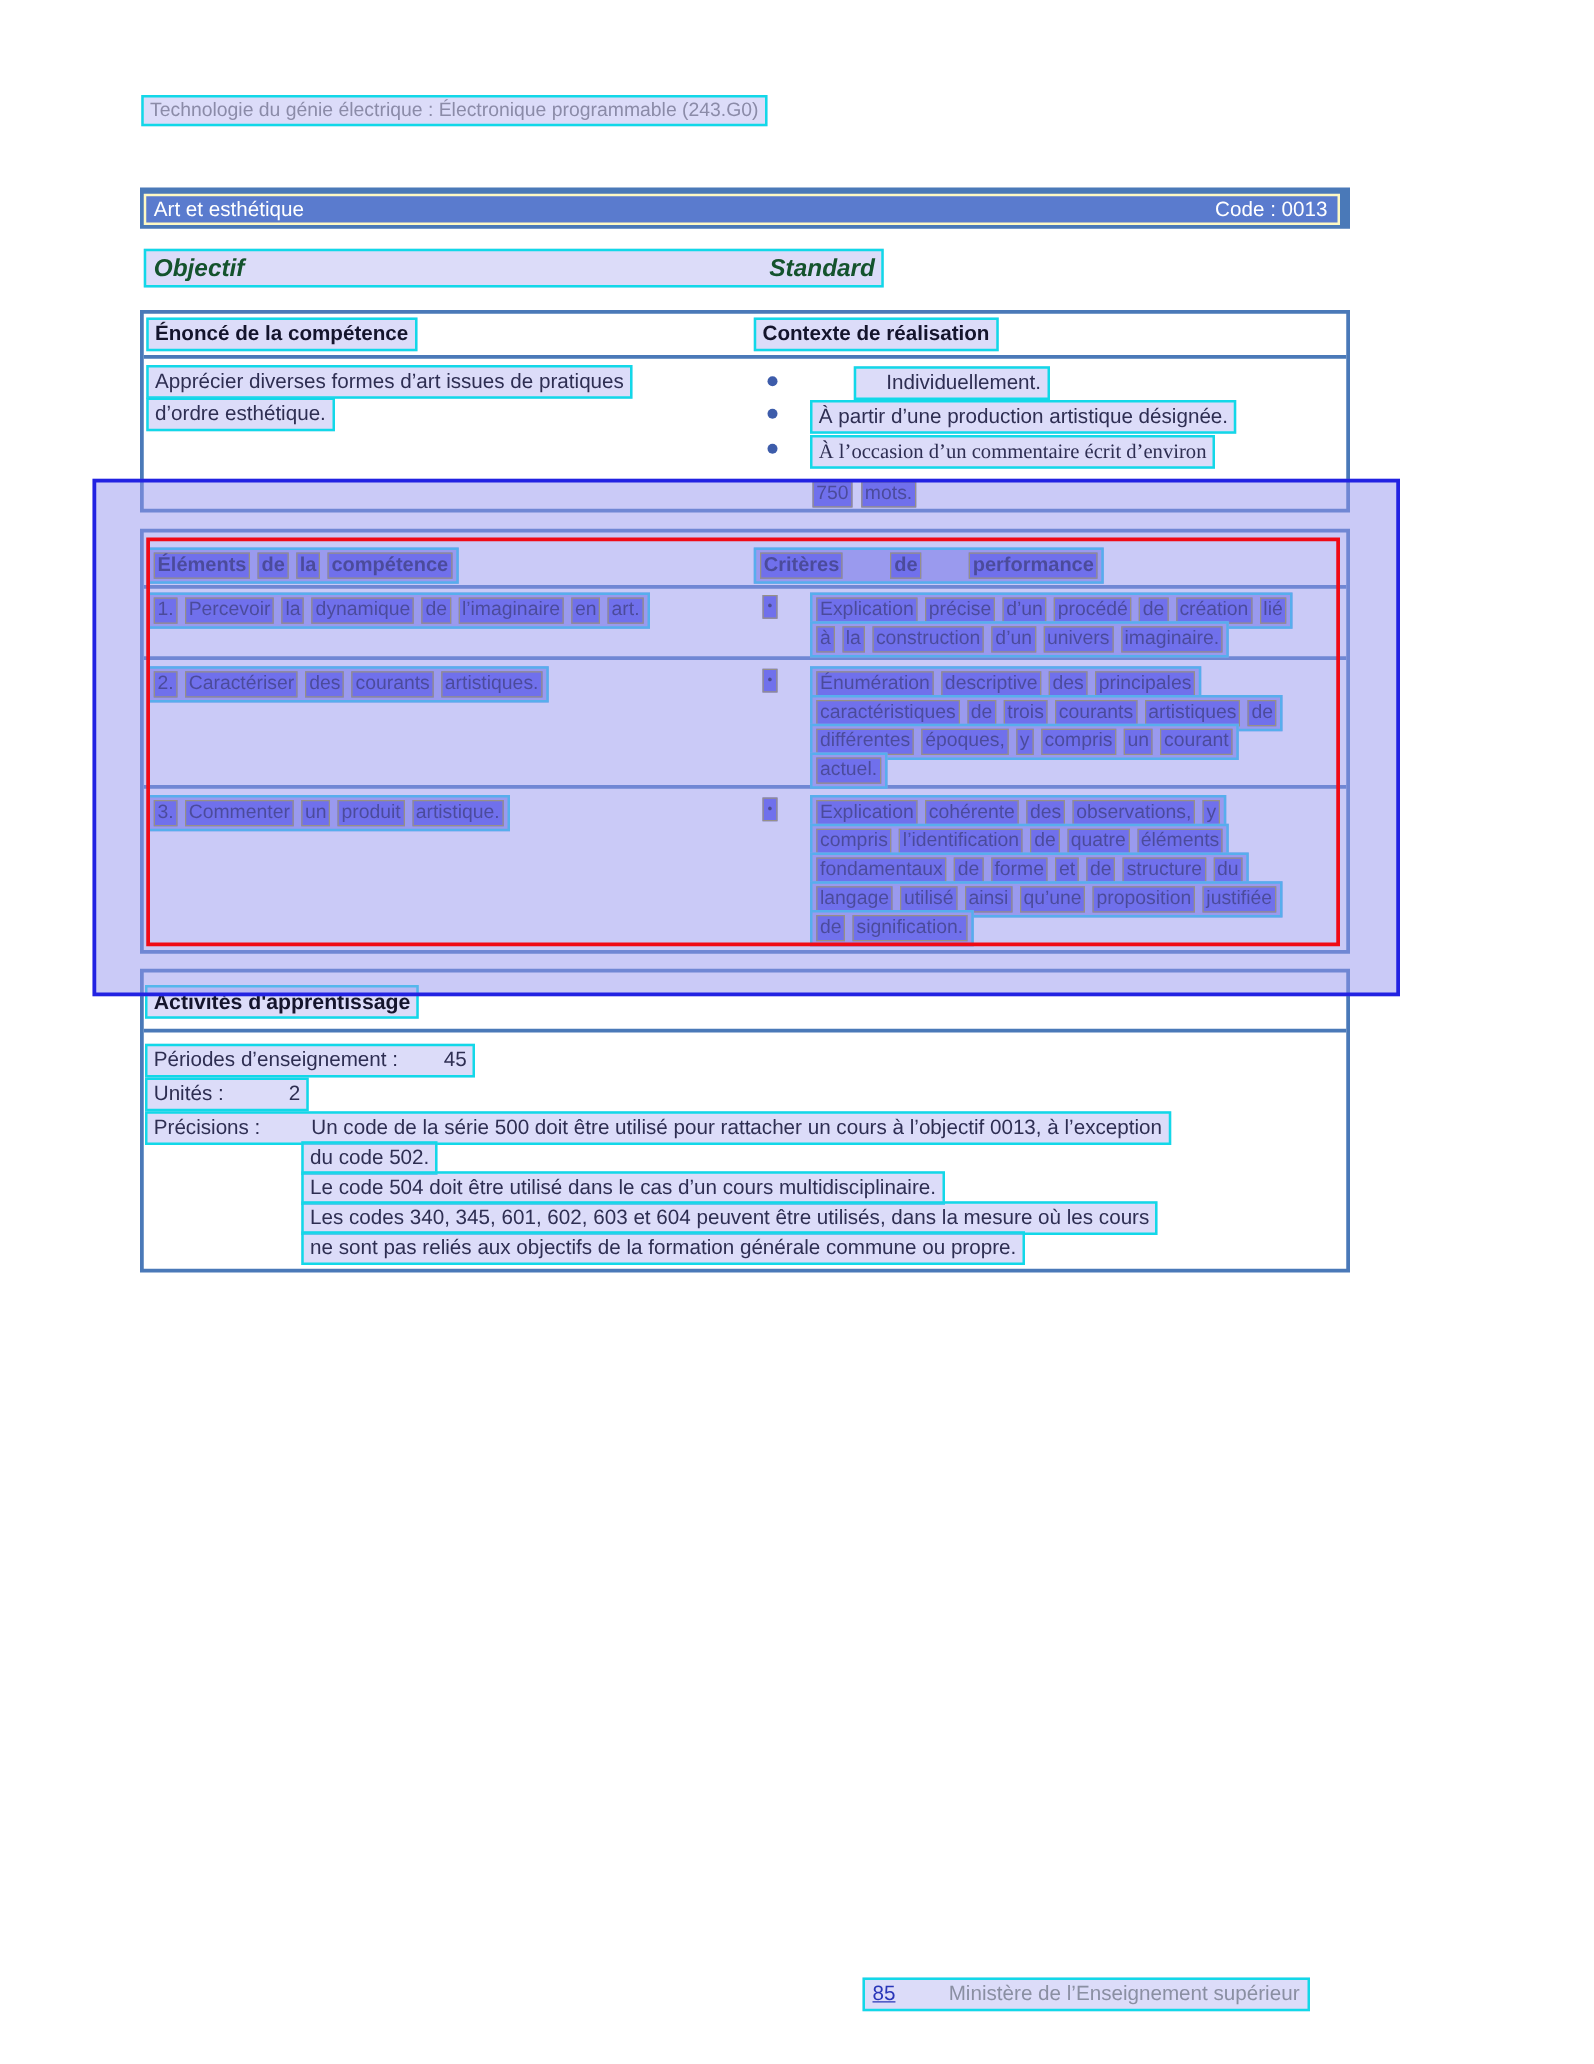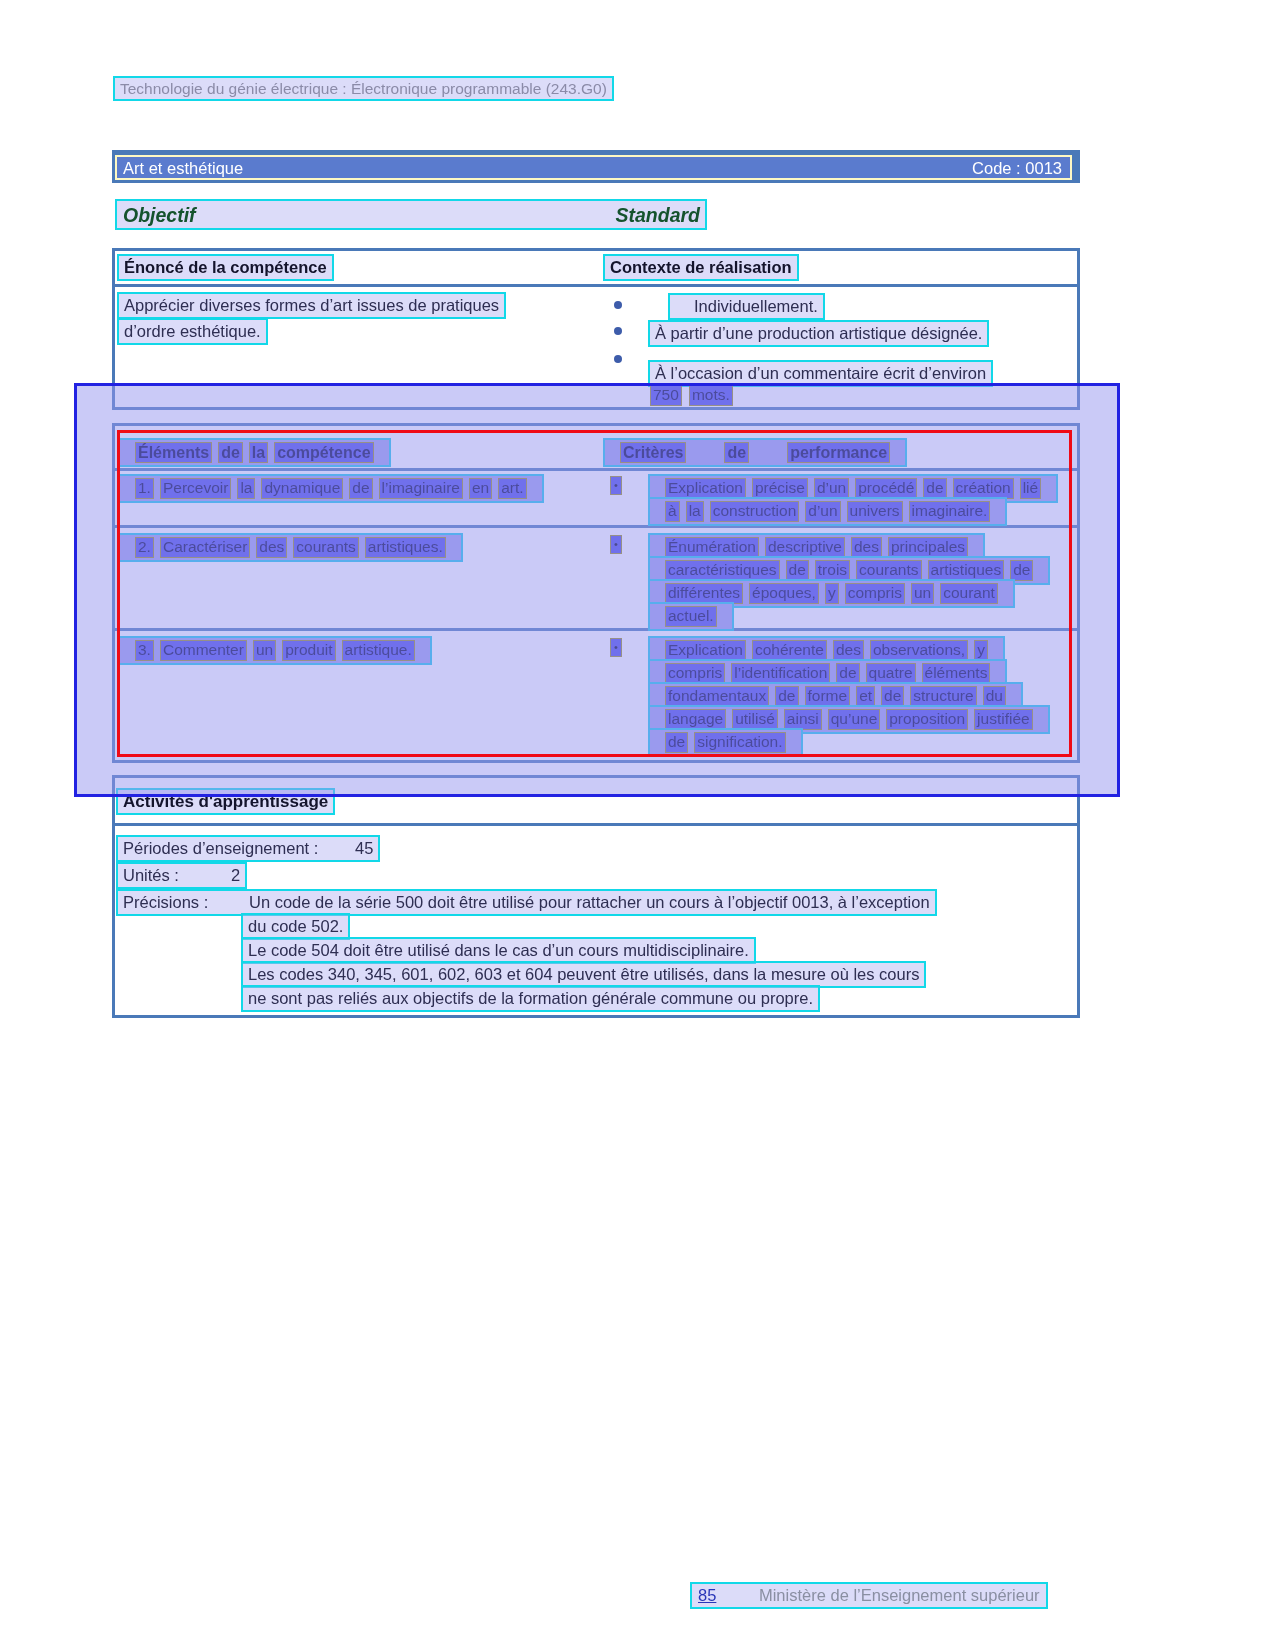--- a/index.html
+++ b/index.html
@@ -29,21 +29,21 @@
   }
   
   .obj-hl {
     position:absolute; left:115px; top:199px; width:592px; height:31px; box-sizing:border-box;
     border:2px solid #12d8e8; background:rgba(178,178,242,.45);
     font-weight:bold; font-style:italic; font-size:19.5px; color:#14532d; line-height:26px;
   }
   
   .lb {
     position:absolute; box-sizing:border-box; border:2px solid #18c6ea; background:#9e9eec;
-    padding:2px 15px; white-space:nowrap; display:flex; gap:6px; align-items:baseline;
+    padding:2px 3px; white-space:nowrap; display:flex; gap:6px; align-items:baseline;
   }
   .wb {
     display:inline-block; background:#4a4ae8; border:1px solid #968a1e;
     color:#000046; padding:0 2px; font-size:15.5px; line-height:1.2;
   }
   .lb.hdr2 .wb { font-weight:bold; font-size:16px; }
   .wb.bul { font-size:11px; padding:2px 3px; color:#000030; }
   
   .overlay {
     position:absolute; left:74px; top:383px; width:1046px; height:414px; box-sizing:border-box;
@@ -85,23 +85,23 @@
   <div class="sep" style="left:115px; top:284px; width:962px;"></div>
   <div class="hl bold-hdr" style="left:117px; top:254px;">Énoncé de la compétence</div>
   <div class="hl bold-hdr" style="left:603px; top:254px;">Contexte de réalisation</div>
 
   <div class="hl doc" style="left:117px; top:292px;">Apprécier diverses formes d’art issues de pratiques</div>
   <div class="hl doc" style="left:117px; top:318px;">d’ordre esthétique.</div>
 
   <div class="dot" style="left:614px; top:301px;"></div>
   <div class="dot" style="left:614px; top:327px;"></div>
   <div class="dot" style="left:614px; top:355px;"></div>
-  <div class="hl doc" style="left:668px; top:293px;padding-left:24px;">Individuellement.</div>
+  <div class="hl doc" style="left:683px; top:293px;padding-left:24px;">Individuellement.</div>
   <div class="hl doc" style="left:648px; top:320px;">À partir d’une production artistique désignée.</div>
-  <div class="hl doc" style="left:648px; top:360px;">À l’occasion d’un commentaire écrit d’environ</div>
+  <div class="hl doc" style="left:648px; top:348px;font-family:Liberation Serif, serif;">À l’occasion d’un commentaire écrit d’environ</div>
 
   <div style="position:absolute; left:650px; top:385px; display:flex; gap:7px;">
       <span class="wb">750</span>
       <span class="wb">mots.</span>
     </div>
 
   <div class="tbl" style="left:112px; top:423px; width:968px; height:340px; background:transparent;"></div>
   <div class="sep" style="left:115px; top:468px; width:962px;"></div>
   <div class="sep" style="left:115px; top:525px; width:962px;"></div>
   <div class="sep" style="left:115px; top:628px; width:962px;"></div>

